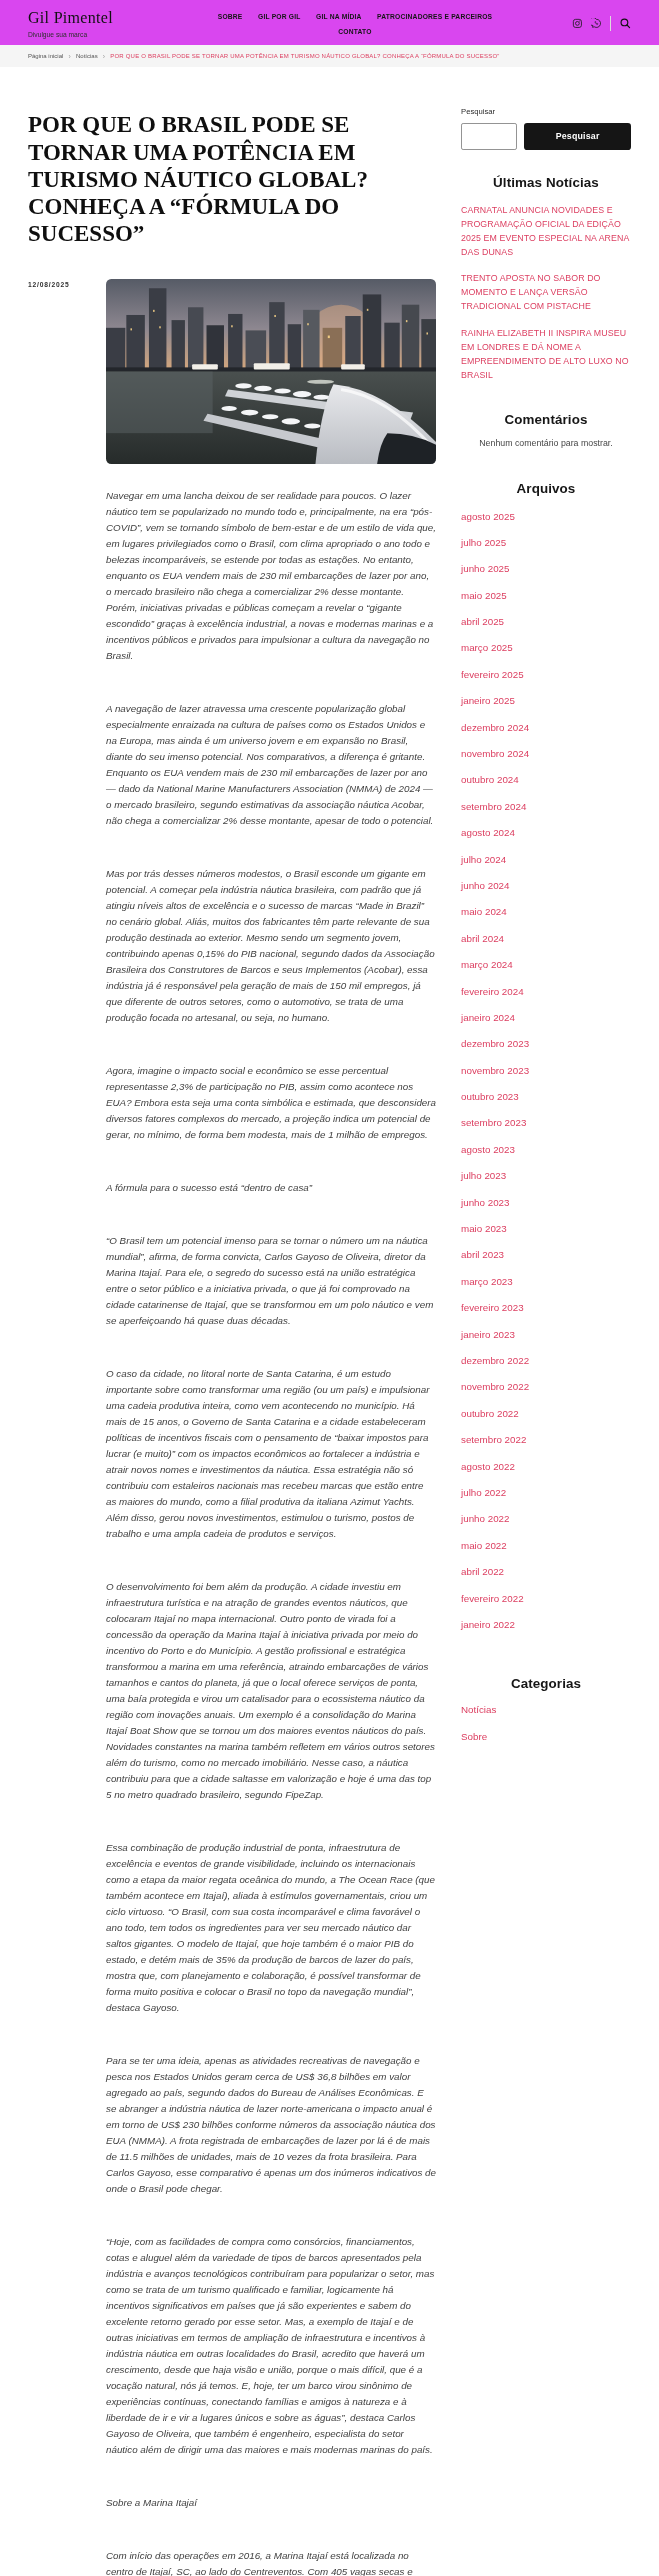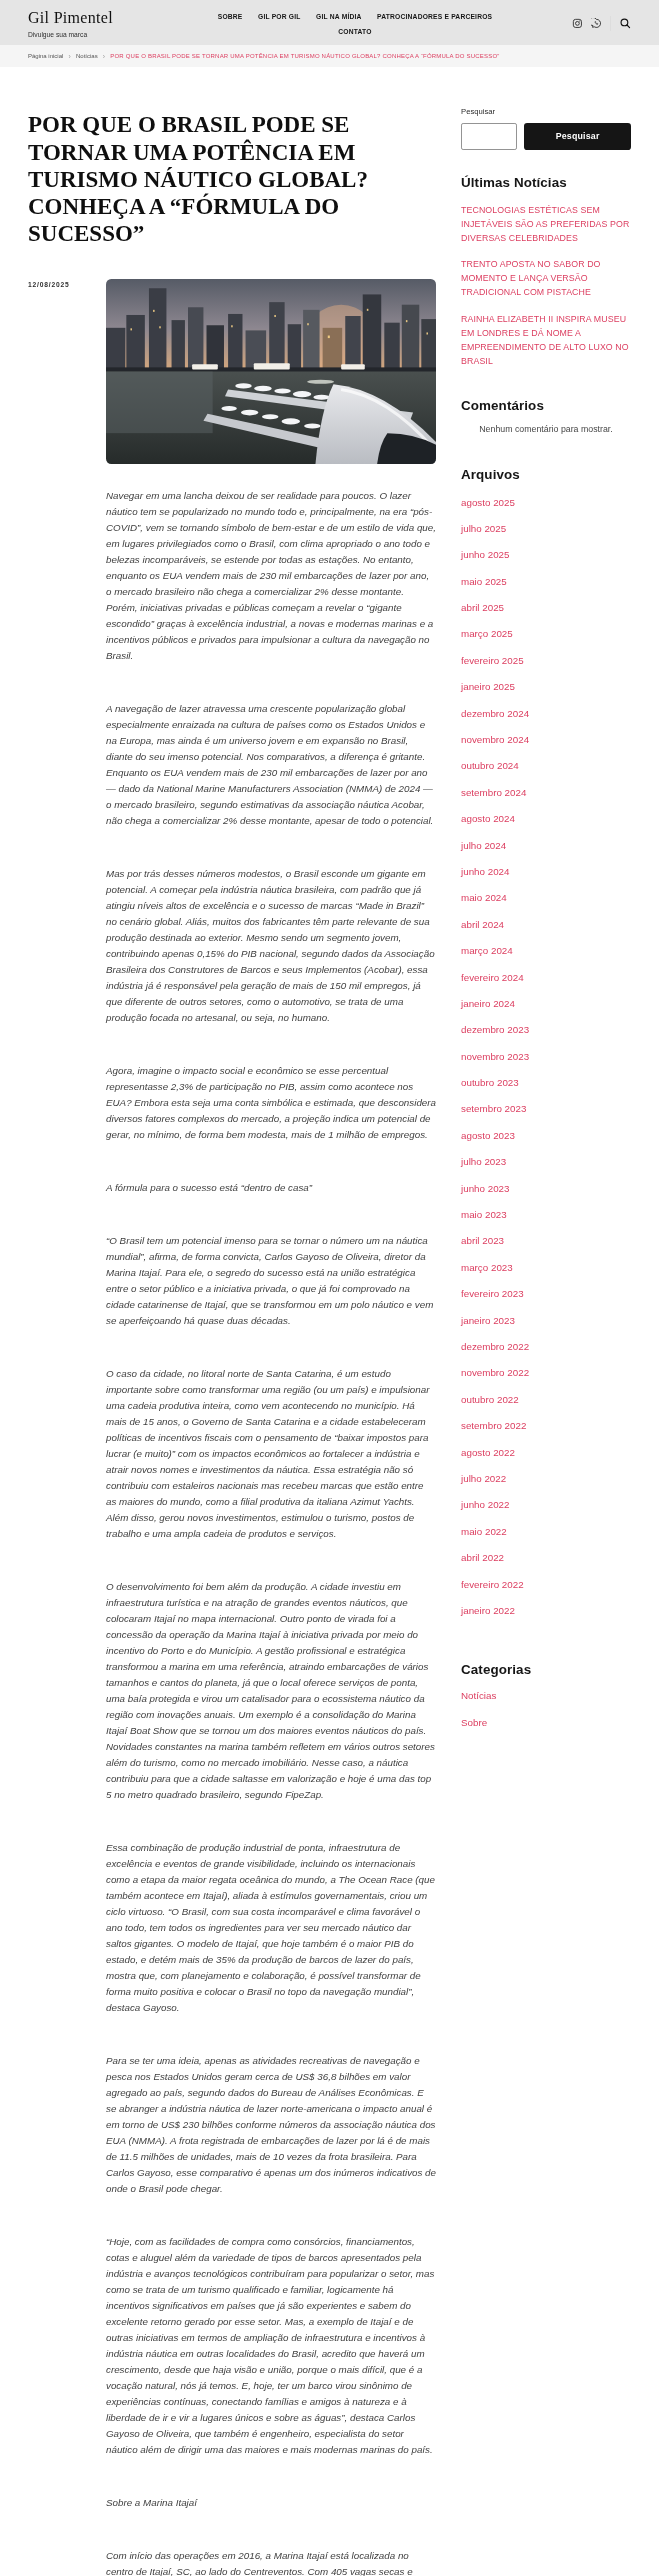--- a/index.html
+++ b/index.html
@@ -8,21 +8,21 @@
     font-family:"Liberation Sans", sans-serif;
     color:#3f3f3f;
     width:659px;
     min-height:2728px;
     margin:0 auto;
   }
   a { text-decoration:none; color:inherit; }
   .container { width:603px; margin:0 auto; }
 
   
-  .site-header { background:#e5e5e5; padding:9.3px 0 7.2px; }
+  .site-header { background:#d946ef; padding:9.3px 0 7.2px; }
   .site-header .container { display:flex; align-items:center; justify-content:space-between; }
   .logo-block { min-width:118px; }
   .logo-title { font-family:"Liberation Serif", serif; font-weight:500; font-size:16px; color:#111; letter-spacing:0.3px; }
   .logo-tagline { font-size:6.7px; color:#2e2e2e; margin-top:3.6px; }
   .main-nav ul { list-style:none; display:flex; flex-wrap:wrap; justify-content:center; max-width:299px; column-gap:15.5px; row-gap:6.2px; }
   .main-nav a { font-size:6.7px; font-weight:700; color:#141414; letter-spacing:0.2px; }
   .header-icons { display:flex; align-items:center; gap:8.2px; min-width:67px; justify-content:flex-end; }
   .header-icons svg { display:block; }
   .icon-divider { width:0.5px; height:15.5px; background:#ddd; }
 
@@ -61,21 +61,21 @@
   .search-input {
     flex:0 0 56px; width:56px; height:27px;
     border:0.5px solid #949494; border-radius:2.1px; background:#fff;
     font-size:8.2px; padding:0 5.2px; font-family:"Liberation Sans", sans-serif;
   }
   .search-button {
     flex:1; height:27px; background:#151515; color:#fff;
     border:none; border-radius:3.1px; font-size:8.8px; font-weight:700;
     font-family:"Liberation Sans", sans-serif; cursor:pointer; letter-spacing:0.2px;
   }
-  .widget-title { font-size:13.4px; font-weight:700; color:#161616; letter-spacing:0.1px; }
+  .widget-title { font-size:13.4px; font-weight:700; color:#161616; letter-spacing:0.1px;text-align:center; }
   .wt-news { margin-top:25px; margin-bottom:13.4px; }
   .wt-comments { margin-top:30px; margin-bottom:11.3px; }
   .wt-archives { margin-top:33px; margin-bottom:14.4px; }
   .wt-categories { margin-top:44px; margin-bottom:13.4px; }
   .news-list { list-style:none; }
   .news-list li { margin-bottom:12.4px; }
   .news-list a { font-size:8.8px; line-height:14px; font-weight:500; color:#dc3e60; letter-spacing:0.1px; }
   .plain-list { list-style:none; }
   .plain-list li { margin-bottom:13.4px; line-height:12px; }
   .plain-list a { font-size:9.8px; color:#dc3e60; }
@@ -287,22 +287,22 @@
       <label class="search-label" for="sb-search">Pesquisar</label>
       <div class="search-row">
         <input id="sb-search" type="text" class="search-input" value="" aria-label="Pesquisar" style="">
         <button type="button" class="search-button">Pesquisar</button>
       </div>
     </div>
 
     <h2 class="widget-title wt-news">Últimas Notícias</h2>
     <ul class="news-list">
 
-
-        <li><a href="#">TECNOLOGIAS ESTÉTICAS SEM INJETÁVEIS SÃO AS PREFERIDAS POR DIVERSAS CELEBRIDADES</a></li>
+        <li><a href="#">CARNATAL ANUNCIA NOVIDADES E PROGRAMAÇÃO OFICIAL DA EDIÇÃO 2025 EM EVENTO ESPECIAL NA ARENA DAS DUNAS</a></li>
+
 
         <li><a href="#">TRENTO APOSTA NO SABOR DO MOMENTO E LANÇA VERSÃO TRADICIONAL COM PISTACHE</a></li>
 
 
         <li><a href="#">RAINHA ELIZABETH II INSPIRA MUSEU EM LONDRES E DÁ NOME A EMPREENDIMENTO DE ALTO LUXO NO BRASIL</a></li>
       </ul>
 
     <h2 class="widget-title wt-comments">Comentários</h2>
     <p class="comments-empty">Nenhum comentário para mostrar.</p>
 

